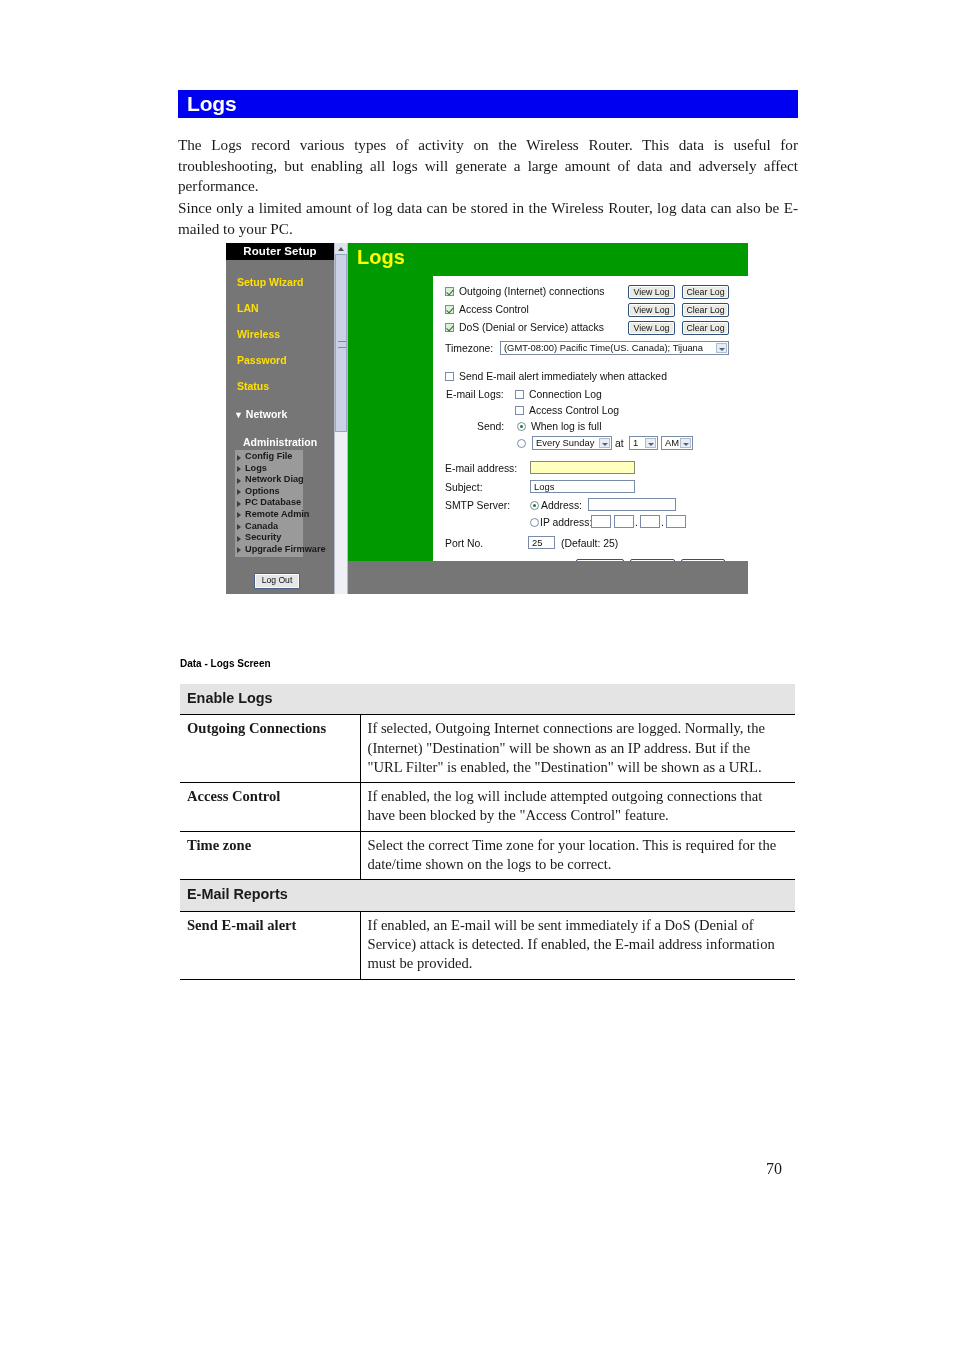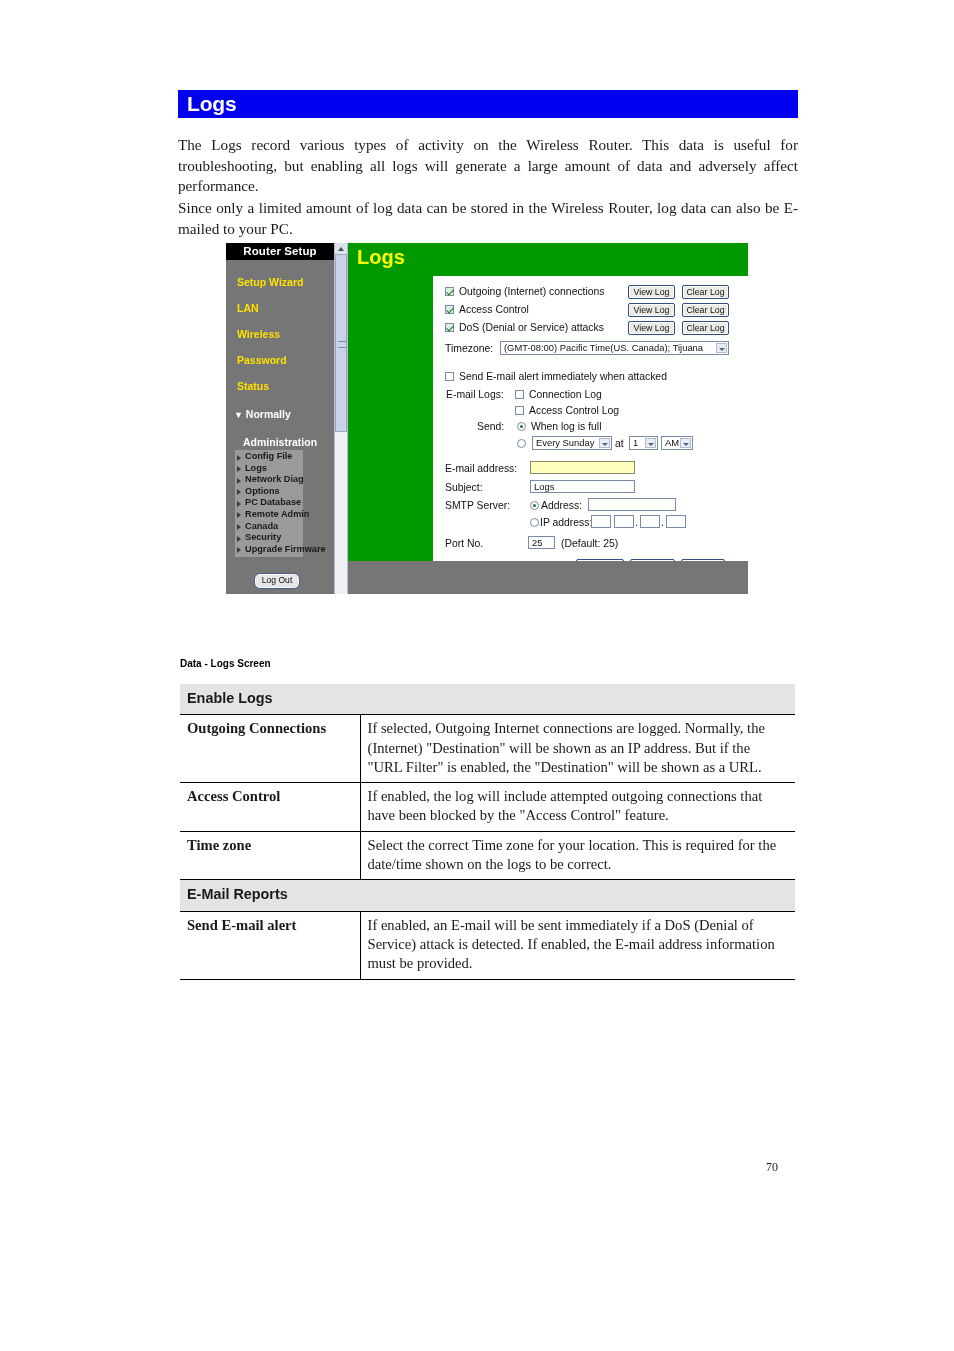--- a/index.html
+++ b/index.html
@@ -145,21 +145,21 @@
     border-bottom: 3px solid transparent;
   }
   .logout-btn {
     position: absolute;
     left: 28px;
     top: 330px;
     width: 44px;
     height: 14px;
     background: #e6e6e6;
     border: 1px solid #4a5f8a;
-    border-radius: 6px;
+    border-radius: 1px;
     font-size: 8.6px;
     color: #111;
     text-align: center;
     line-height: 13px;
     box-shadow: inset 0 0 0 1px #fbfbfb;
   }
 
   
   .scrollbar {
     position: absolute;
@@ -407,21 +407,21 @@
     white-space: normal;
   }
   table.data td.val { width: 430px; }
 
   
   .page-no {
     position: absolute;
     left: 766px;
     top: 1160px;
     font-family: "Liberation Serif", serif;
-    font-size: 12px;
+    font-size: 16px;
     color: #1a1a1a;
   }
 </style>
 </head>
 <body>
 
 <div class="page">
 
   <div class="blue-bar">
     <div class="title">Logs</div>
@@ -436,21 +436,21 @@
       <div class="nav-title">Router Setup</div>
 
       <div class="nav-link" style="top:33px;">Setup Wizard</div>
       <div class="nav-link" style="top:59px;">LAN</div>
       <div class="nav-link" style="top:85px;">Wireless</div>
       <div class="nav-link" style="top:111px;">Password</div>
       <div class="nav-link" style="top:137px;">Status</div>
 
       <div class="nav-adv" style="top:165px;">
         <span class="caret">▼</span>
-        <span>Normally</span>
+        <span>Network</span>
       </div>
 
       <div class="nav-admin">Administration</div>
 
       <div class="submenu">
         <div class="sub-item">Config File</div>
         <div class="sub-item">Logs</div>
         <div class="sub-item">Network Diag</div>
         <div class="sub-item">Options</div>
         <div class="sub-item">PC Database</div>

